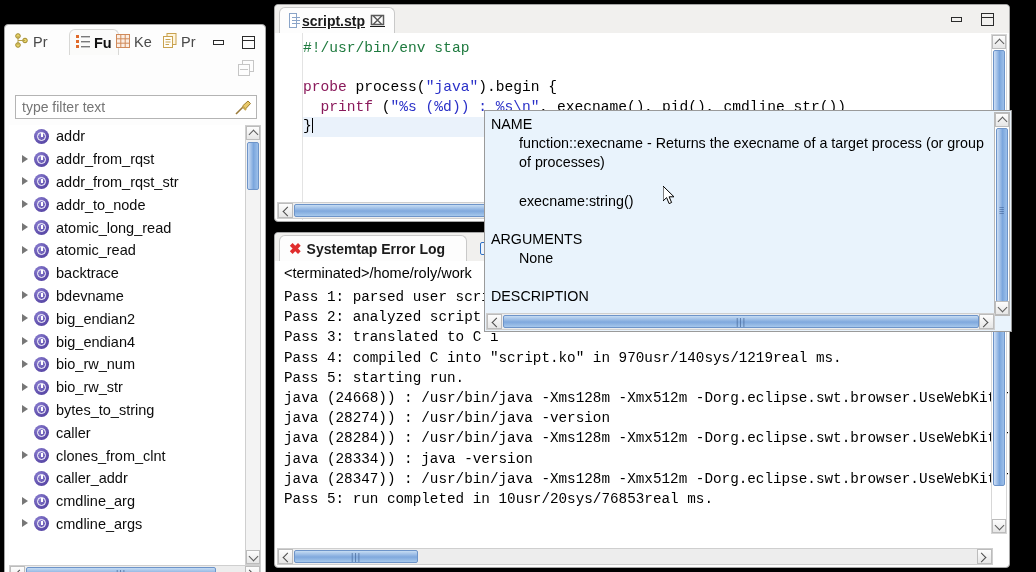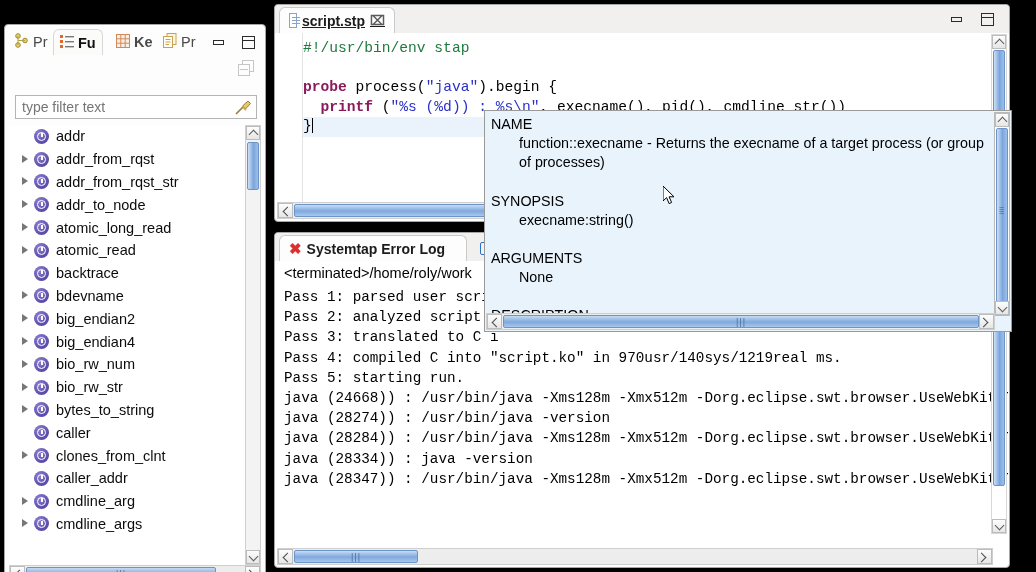--- a/index.html
+++ b/index.html
@@ -68,21 +68,21 @@
   
   #editor{left:274px;top:4px;width:736px;height:218px;}
   #edtab{left:4px;width:116px;text-decoration:underline;}
   .doc-ico{width:13px;height:15px;background:#fff;border:1px solid #8aa4c8;position:relative;box-sizing:border-box;}
   .doc-ico:before{content:"";position:absolute;left:2px;top:3px;width:8px;height:1px;box-shadow:0 0 0 0 #8aa4c8,0 3px 0 #8aa4c8,0 6px 0 #8aa4c8;background:#8aa4c8;}
   .xclose{font-size:13px;color:#5b5b5b;}
   #edbody{position:absolute;left:1px;top:28px;right:1px;bottom:1px;background:#fff;overflow:hidden;}
   #gutter{position:absolute;left:0;top:0;width:26px;height:100%;background:#fff;border-right:1px solid #e3e3e3;}
   #codearea{position:absolute;left:27px;top:6px;right:0;bottom:0;font-family:"Liberation Mono",monospace;font-size:14.6px;
             line-height:19.5px;white-space:pre;color:#000;}
-  .kw{color:#8a1a5b;font-weight:bold;}
+  .kw{color:#8a1a5b;font-weight:normal;}
   .str{color:#2a30c8;}
   .cmt{color:#1f7a3f;}
   .curline{position:absolute;left:27px;right:0;height:19.5px;background:#eaf2fb;}
   .caret{display:inline-block;width:1px;height:15px;background:#000;vertical-align:-3px;}
 
   
   #console{left:274px;top:232px;width:736px;height:336px;}
   #cbody{position:absolute;left:1px;top:28px;right:1px;bottom:1px;background:#fff;overflow:hidden;}
   .cons-line{font-family:"Liberation Mono",monospace;font-size:14.3px;line-height:20.2px;white-space:pre;color:#000;}
   #consterm{font-family:"Liberation Sans",sans-serif;font-size:14.5px;color:#000;}
@@ -112,35 +112,35 @@
           <svg width="14" height="15" viewBox="0 0 14 15">
             <circle cx="3" cy="3" r="2.3" fill="#e8d36a" stroke="#a08a2e"></circle>
             <circle cx="3" cy="12" r="2.3" fill="#e8d36a" stroke="#a08a2e"></circle>
             <circle cx="10" cy="7.5" r="2.3" fill="#e8d36a" stroke="#a08a2e"></circle>
             <path d="M3 3 L3 12 M3 7.5 L10 7.5" stroke="#b3a04a" fill="none"></path>
           </svg>
         </span>
         <span>Pr</span>
       </div>
 
-      <div class="vtab sel" id="vt1" style="left:48px;">
+      <div class="vtab sel" id="vt1" style="left:64px;">
         <span>
           <svg width="14" height="14" viewBox="0 0 14 14">
             <rect x="0" y="1" width="3" height="3" fill="#e06a2a"></rect>
             <rect x="0" y="6" width="3" height="3" fill="#e06a2a"></rect>
             <rect x="0" y="11" width="3" height="3" fill="#e06a2a"></rect>
             <rect x="5" y="2" width="9" height="1.4" fill="#7a7a7a"></rect>
             <rect x="5" y="7" width="9" height="1.4" fill="#7a7a7a"></rect>
             <rect x="5" y="12" width="9" height="1.4" fill="#7a7a7a"></rect>
           </svg>
         </span>
         <span>Fu</span>
       </div>
 
-      <div class="vtab" id="vt2" style="left:105px;font-weight:bold;">
+      <div class="vtab" id="vt2" style="left:105px;">
         <span>
           <svg width="14" height="14" viewBox="0 0 14 14">
             <rect x="0.5" y="0.5" width="13" height="13" fill="#fbeee4" stroke="#d08a5a"></rect>
             <path d="M4.8 0.5 V13.5 M9.2 0.5 V13.5 M0.5 4.8 H13.5 M0.5 9.2 H13.5" stroke="#d08a5a" fill="none"></path>
           </svg>
         </span>
         <span>Ke</span>
       </div>
 
       <div class="vtab" id="vt3" style="left:152px;">
@@ -351,20 +351,21 @@
           <div class="cons-line">Pass 1: parsed user scrip</div>
           <div class="cons-line">Pass 2: analyzed script: </div>
           <div class="cons-line">Pass 3: translated to C i</div>
           <div class="cons-line">Pass 4: compiled C into "script.ko" in 970usr/140sys/1219real ms.</div>
           <div class="cons-line">Pass 5: starting run.</div>
           <div class="cons-line">java (24668)) : /usr/bin/java -Xms128m -Xmx512m -Dorg.eclipse.swt.browser.UseWebKitGTK=tr</div>
           <div class="cons-line">java (28274)) : /usr/bin/java -version</div>
           <div class="cons-line">java (28284)) : /usr/bin/java -Xms128m -Xmx512m -Dorg.eclipse.swt.browser.UseWebKitGTK=tr</div>
           <div class="cons-line">java (28334)) : java -version</div>
           <div class="cons-line">java (28347)) : /usr/bin/java -Xms128m -Xmx512m -Dorg.eclipse.swt.browser.UseWebKitGTK=tr</div>
+          <div class="cons-line">Pass 5: run completed in 10usr/20sys/76853real ms.</div>
         </div>
 
       <div class="vsb" style="right:1px;top:1px;height:272px;background:#fff;border-color:#d7d7d7;">
         <div class="btn up">
             <i class="chev up"></i>
           </div>
         <div class="thumb" style="top:15px;height:208px;"></div>
         <div class="btn dn">
             <i class="chev dn"></i>
           </div>
@@ -383,21 +384,20 @@
       </div>
     </div>
   </div>
 
   <div id="popup">
     <div id="poptext">
         <div class="pop-h">NAME</div>
         <div class="pop-i">function::execname - Returns the execname of a target process (or group</div>
         <div class="pop-i">of processes)</div>
         <div class="pop-gap"></div>
-        <div class="pop-h">SYNOPSIS</div>
         <div class="pop-i">execname:string()</div>
         <div class="pop-gap"></div>
         <div class="pop-h">ARGUMENTS</div>
         <div class="pop-i">None</div>
         <div class="pop-gap"></div>
         <div class="pop-h">DESCRIPTION</div>
       </div>
 
     <div class="vsb" style="right:1px;top:1px;height:204px;background:#fff;border-color:#b9b9b9;">
       <div class="btn up">

